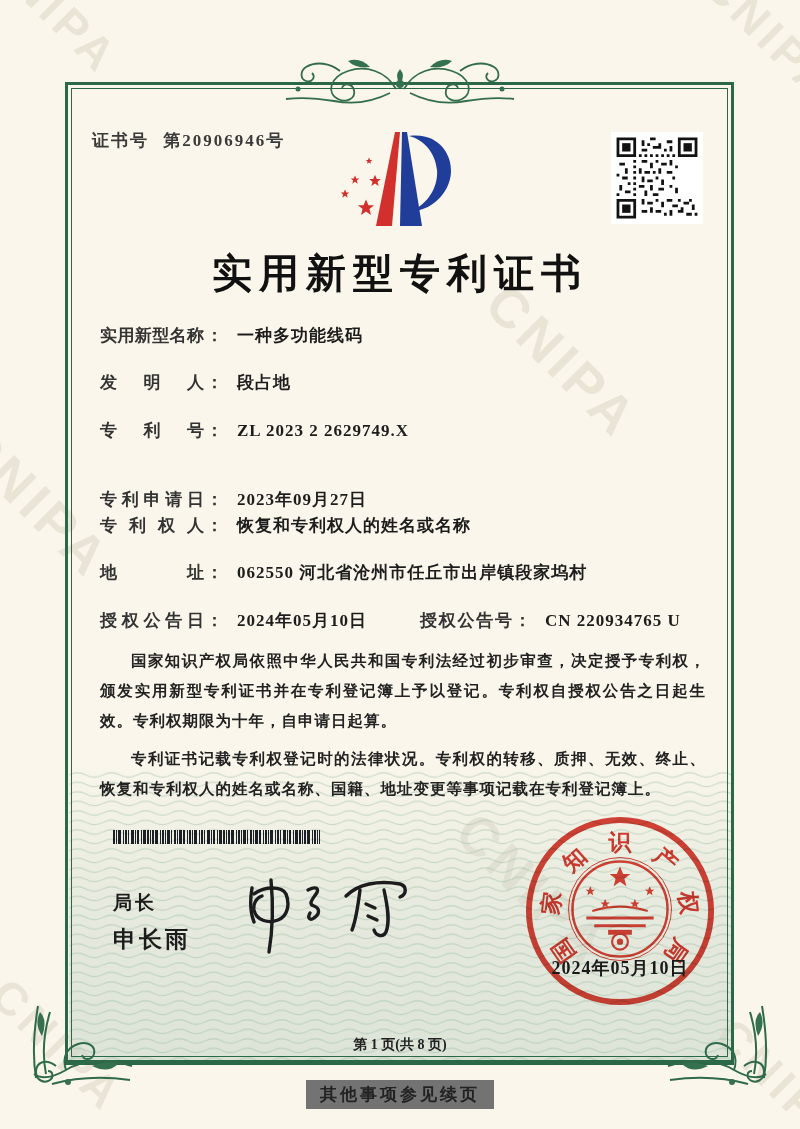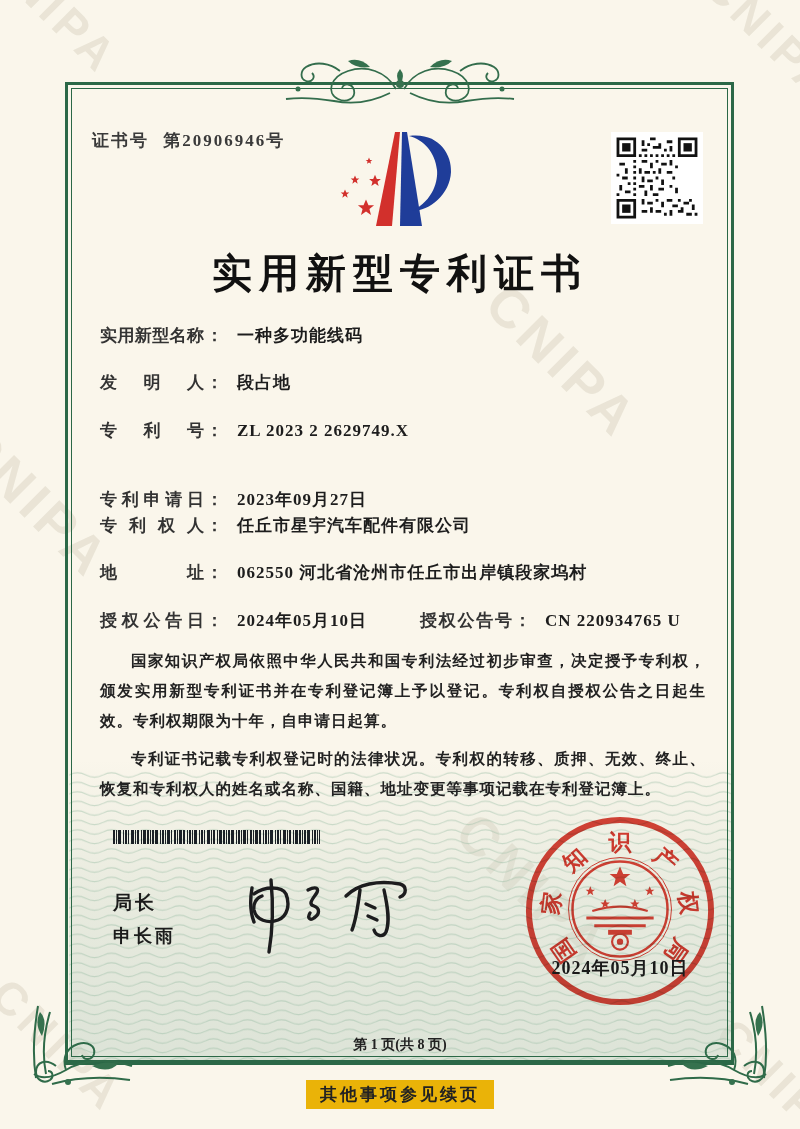--- a/index.html
+++ b/index.html
@@ -28,27 +28,27 @@
   .lbl2{display:inline-block;width:92px;text-align:justify;text-align-last:justify;color:#333;}
   .paras{position:absolute;left:100px;top:646px;width:606px;font-size:15.5px;line-height:30px;
          text-align:justify;color:#222;letter-spacing:1px;font-weight:600;}
   .paras p{margin:0;text-indent:2em;}
   .paras p + p{margin-top:8px;}
   .barcode{position:absolute;left:113px;top:830px;}
   .sig{position:absolute;left:228px;top:856px;}
   .dtitle{position:absolute;left:113px;top:890px;font-family:"Liberation Sans","DejaVu Sans",sans-serif;
           font-size:19px;font-weight:700;color:#1c1c1c;letter-spacing:3px;}
   .dname{position:absolute;left:113px;top:924px;font-family:"Liberation Sans","DejaVu Sans",sans-serif;
-         font-size:18px;font-weight:700;color:#1c1c1c;letter-spacing:3px;}
+         font-size:23px;font-weight:700;color:#1c1c1c;letter-spacing:3px;}
   .seal{position:absolute;left:521px;top:812px;mix-blend-mode:multiply;}
   .seal-date{position:absolute;left:521px;top:956px;width:198px;text-align:center;font-size:18px;
              font-weight:700;color:#1a1a1a;letter-spacing:1px;}
   .pageno{position:absolute;left:0;top:1036px;width:100%;text-align:center;font-size:14px;font-weight:700;color:#222;}
   .contnote{position:absolute;left:0;top:1080px;width:100%;text-align:center;}
-  .contnote span{display:inline-block;background:#eab308;padding:3px 14px;font-size:17px;font-weight:600;
+  .contnote span{display:inline-block;background:#737373;padding:3px 14px;font-size:17px;font-weight:600;
                  letter-spacing:3px;color:#222;}
 </style>
 </head>
 <body>
 
 <div class="page">
 
   <span class="wm" style="left:-30px;top:-20px;font-size:46px;">CNIPA</span>
   <span class="wm" style="left:688px;top:8px;font-size:46px;">CNIPA</span>
   <span class="wm" style="left:468px;top:330px;font-size:54px;">CNIPA</span>
@@ -158,21 +158,21 @@
   <div class="frow" style="top:371px;">
     <span class="lbl">发明人</span><span class="colon">：</span><span class="val">段占地</span>
   </div>
   <div class="frow" style="top:419px;">
     <span class="lbl">专利号</span><span class="colon">：</span><span class="val">ZL 2023 2 2629749.X</span>
   </div>
   <div class="frow" style="top:466px;margin-top:22px;">
     <span class="lbl">专利申请日</span><span class="colon">：</span><span class="val">2023年09月27日</span>
   </div>
   <div class="frow" style="top:514px;">
-    <span class="lbl">专利权人</span><span class="colon">：</span><span class="val">任丘市星宇汽车配件有限公司</span>
+    <span class="lbl">专利权人</span><span class="colon">：</span><span class="val">恢复和专利权人的姓名或名称</span>
   </div>
   <div class="frow" style="top:561px;">
     <span class="lbl">地址</span><span class="colon">：</span><span class="val">062550 河北省沧州市任丘市出岸镇段家坞村</span>
   </div>
   <div class="frow" style="top:609px;">
     <span class="lbl">授权公告日</span><span class="colon">：</span><span class="val">2024年05月10日</span>
   </div>
   <div class="frow2" style="top:609px;">
     <span class="lbl2">授权公告号</span><span class="colon">：</span><span class="val">CN 220934765 U</span>
   </div>

